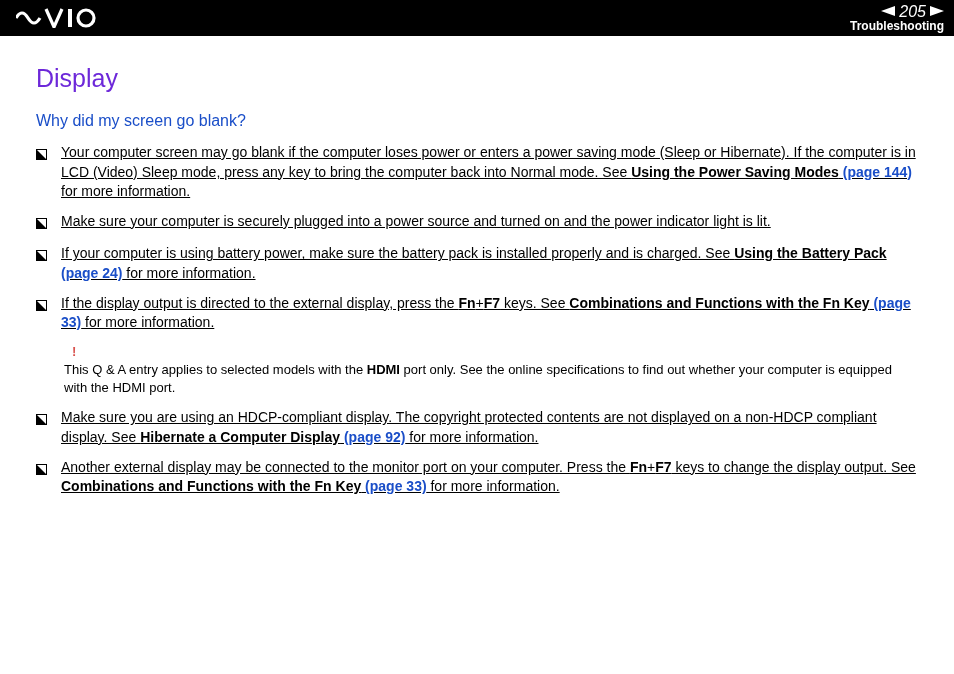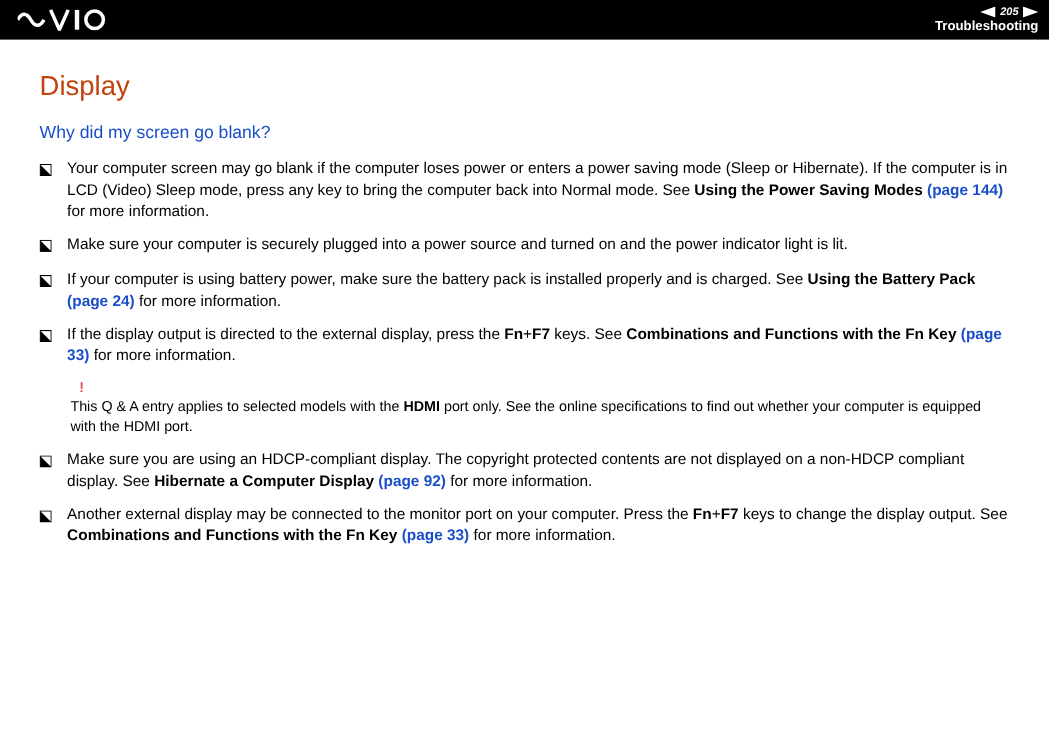--- a/index.html
+++ b/index.html
@@ -32,35 +32,35 @@
   .page-nav {
     display: flex;
     align-items: center;
     justify-content: flex-end;
     gap: 4px;
   }
   .page-nav .arrow-left, .page-nav .arrow-right {
     display: inline-flex;
   }
   .page-num {
-    font-size: 10px;
+    font-size: 16px;
     font-style: italic;
-    font-weight: bold;
+    font-weight: normal;
   }
   .section-label {
     font-size: 12px;
     font-weight: bold;
   }
   .content {
     padding: 28px 36px 20px 36px;
   }
   h1 {
     font-size: 25px;
     font-weight: normal;
-    color: #c2410c;
+    color: #6d28d9;
     margin-bottom: 14px;
   }
   h2 {
     font-size: 16px;
     font-weight: normal;
     color: #1a4ec8;
     margin-bottom: 12px;
     margin-top: 18px;
     line-height: 1.25;
   }
@@ -74,21 +74,21 @@
     gap: 14px;
     margin-bottom: 10px;
     font-size: 14px;
     line-height: 1.4;
     color: #000;
   }
   .bullet-icon {
     flex: 0 0 auto;
     margin-top: 3px;
   }
-  .bullet-text { flex: 1; }
+  .bullet-text { flex: 1; text-decoration: underline; }
   .bold { font-weight: bold; }
   .link { color: #1a4ec8; font-weight: bold; }
   .note-block {
     margin: 8px 0 12px 28px;
     font-size: 13px;
     line-height: 1.35;
   }
   .note-mark {
     color: #d9534f;
     font-weight: bold;

